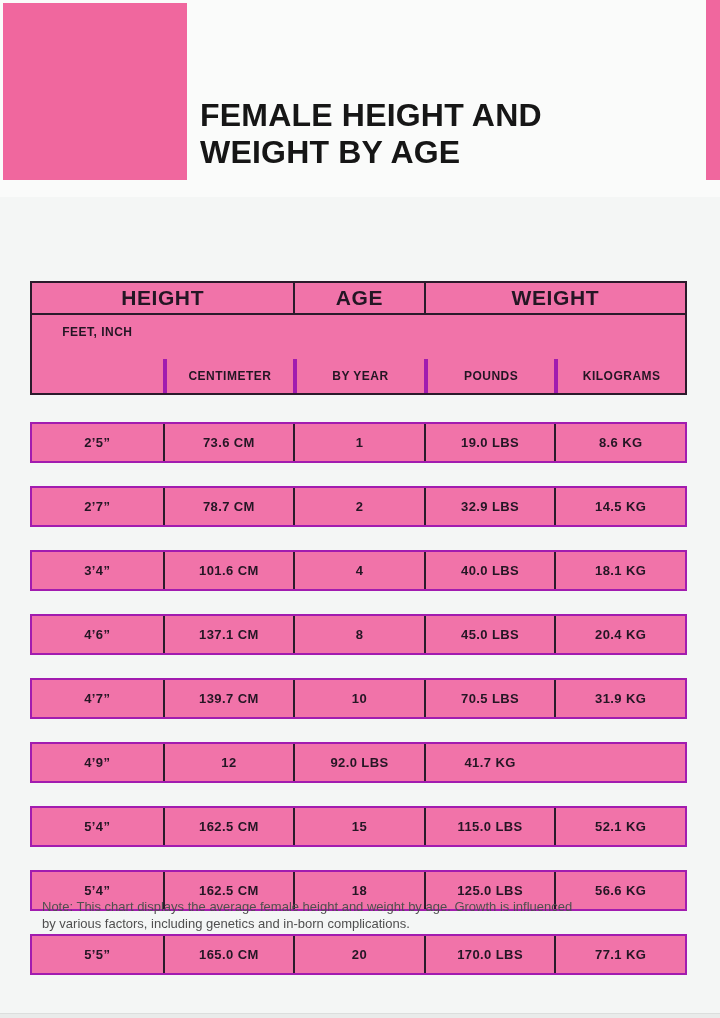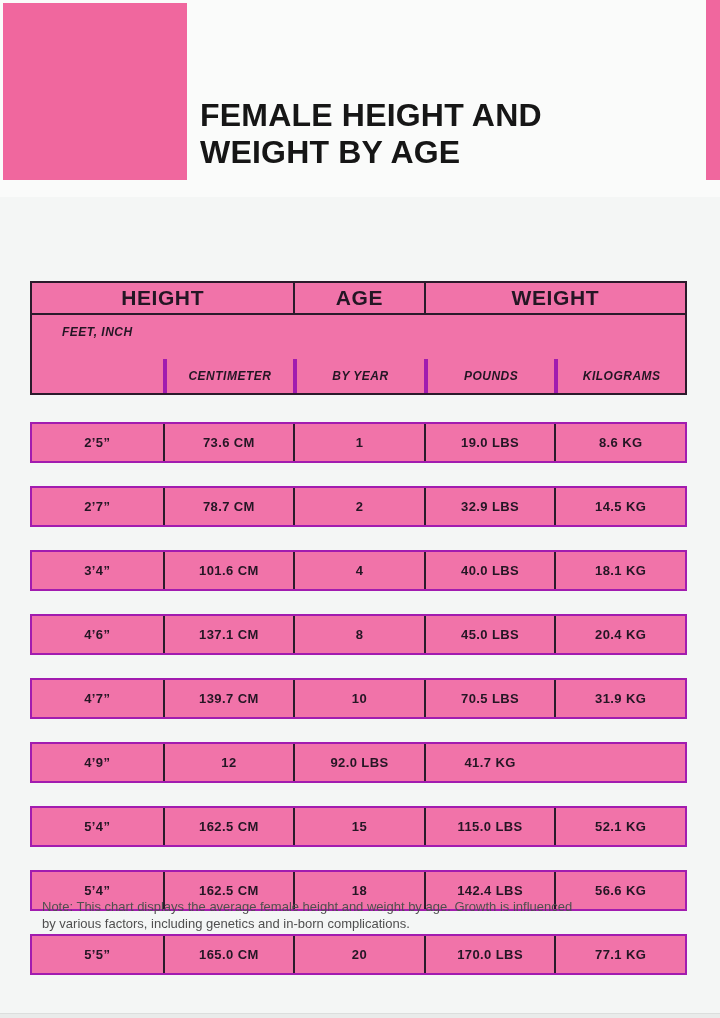--- a/index.html
+++ b/index.html
@@ -55,21 +55,20 @@
   .hdr-cols {
     display: grid;
     grid-template-columns: repeat(5, 1fr);
     border-top: 2px solid #2b1a2b;
   }
   .hdr-col {
     height: 34px;
     display: flex; align-items: center; justify-content: center;
     font-size: 12px; font-weight: bold; letter-spacing: 0.5px;
     color: #241624;
-    font-style: italic;
   }
   .hdr-col + .hdr-col { border-left: 4px solid #a21caf; margin-top: 44px; }
   .data-row {
     display: grid;
     grid-template-columns: repeat(5, 1fr);
     border: 2px solid #a21caf;
     background: #f173a9;
     height: 41px;
     box-sizing: border-box;
   }
@@ -164,21 +163,21 @@
       <div class="cell">5’4”</div>
       <div class="cell">162.5 CM</div>
       <div class="cell">15</div>
       <div class="cell">115.0 LBS</div>
       <div class="cell">52.1 KG</div>
     </div>
     <div class="data-row">
       <div class="cell">5’4”</div>
       <div class="cell">162.5 CM</div>
       <div class="cell">18</div>
-      <div class="cell">142.4 LBS</div>
+      <div class="cell">125.0 LBS</div>
       <div class="cell">56.6 KG</div>
     </div>
     <div class="data-row">
       <div class="cell">5’5”</div>
       <div class="cell">165.0 CM</div>
       <div class="cell">20</div>
       <div class="cell">170.0 LBS</div>
       <div class="cell">77.1 KG</div>
     </div>
   </div>

